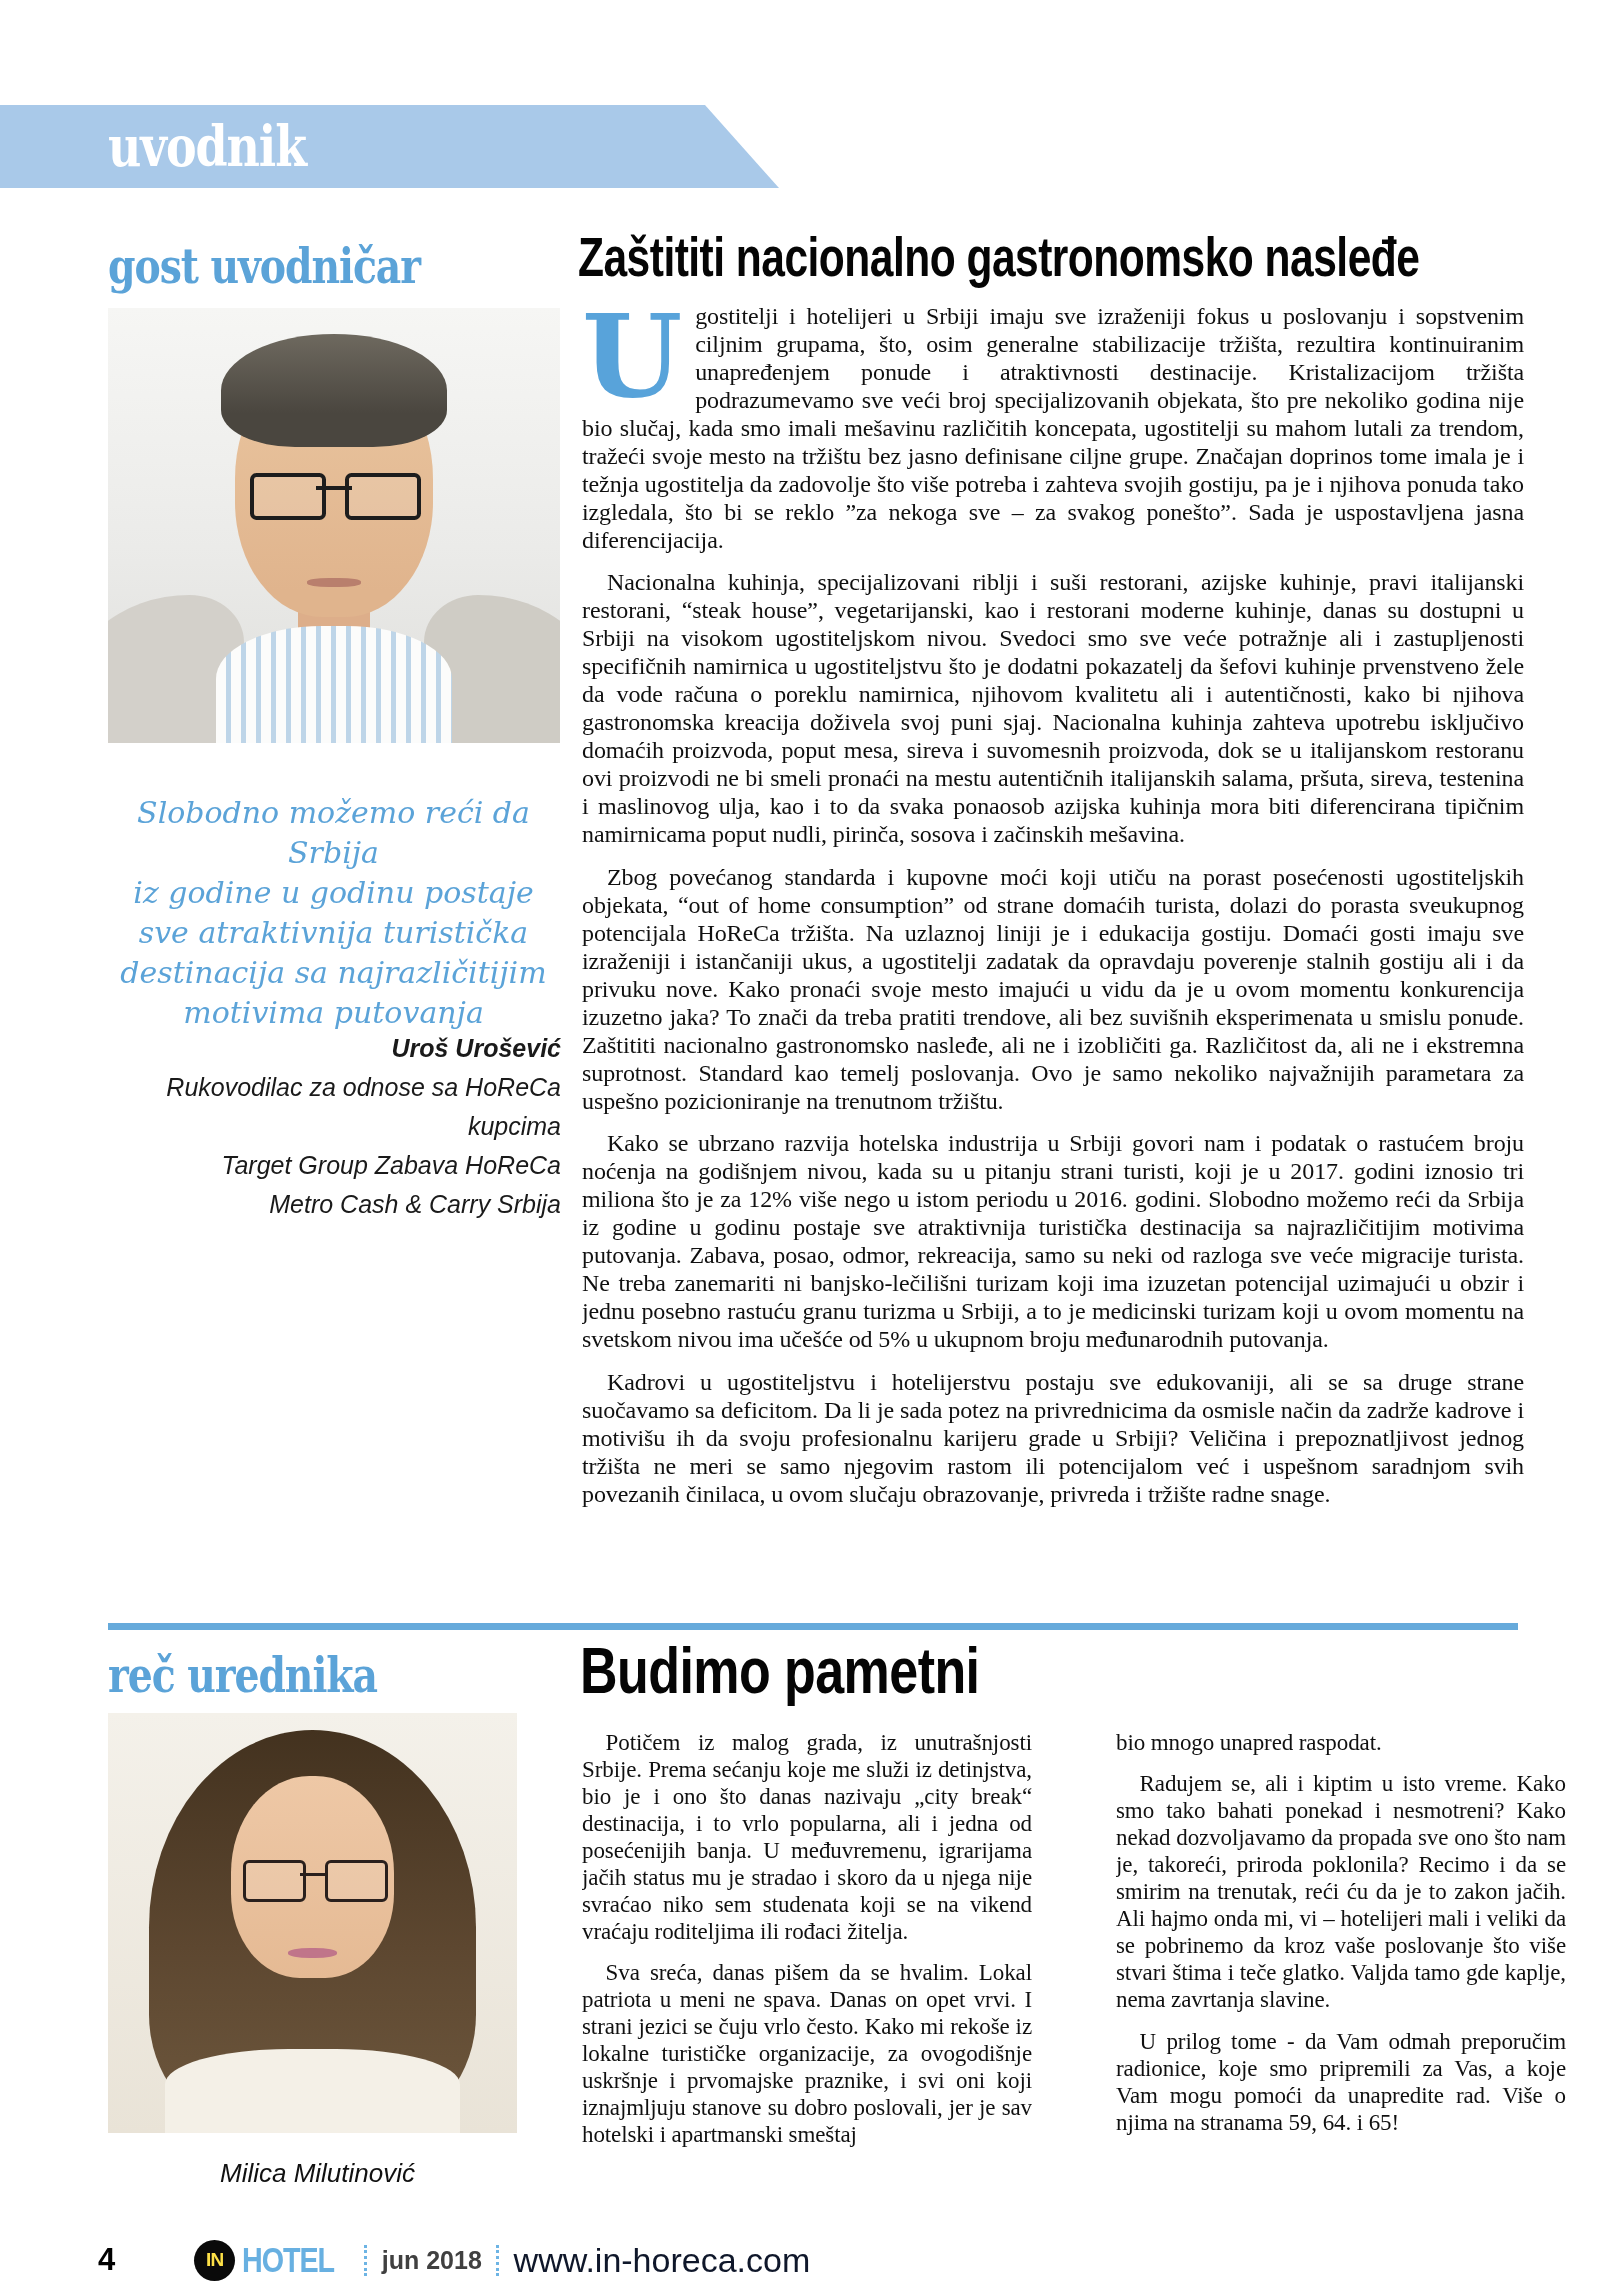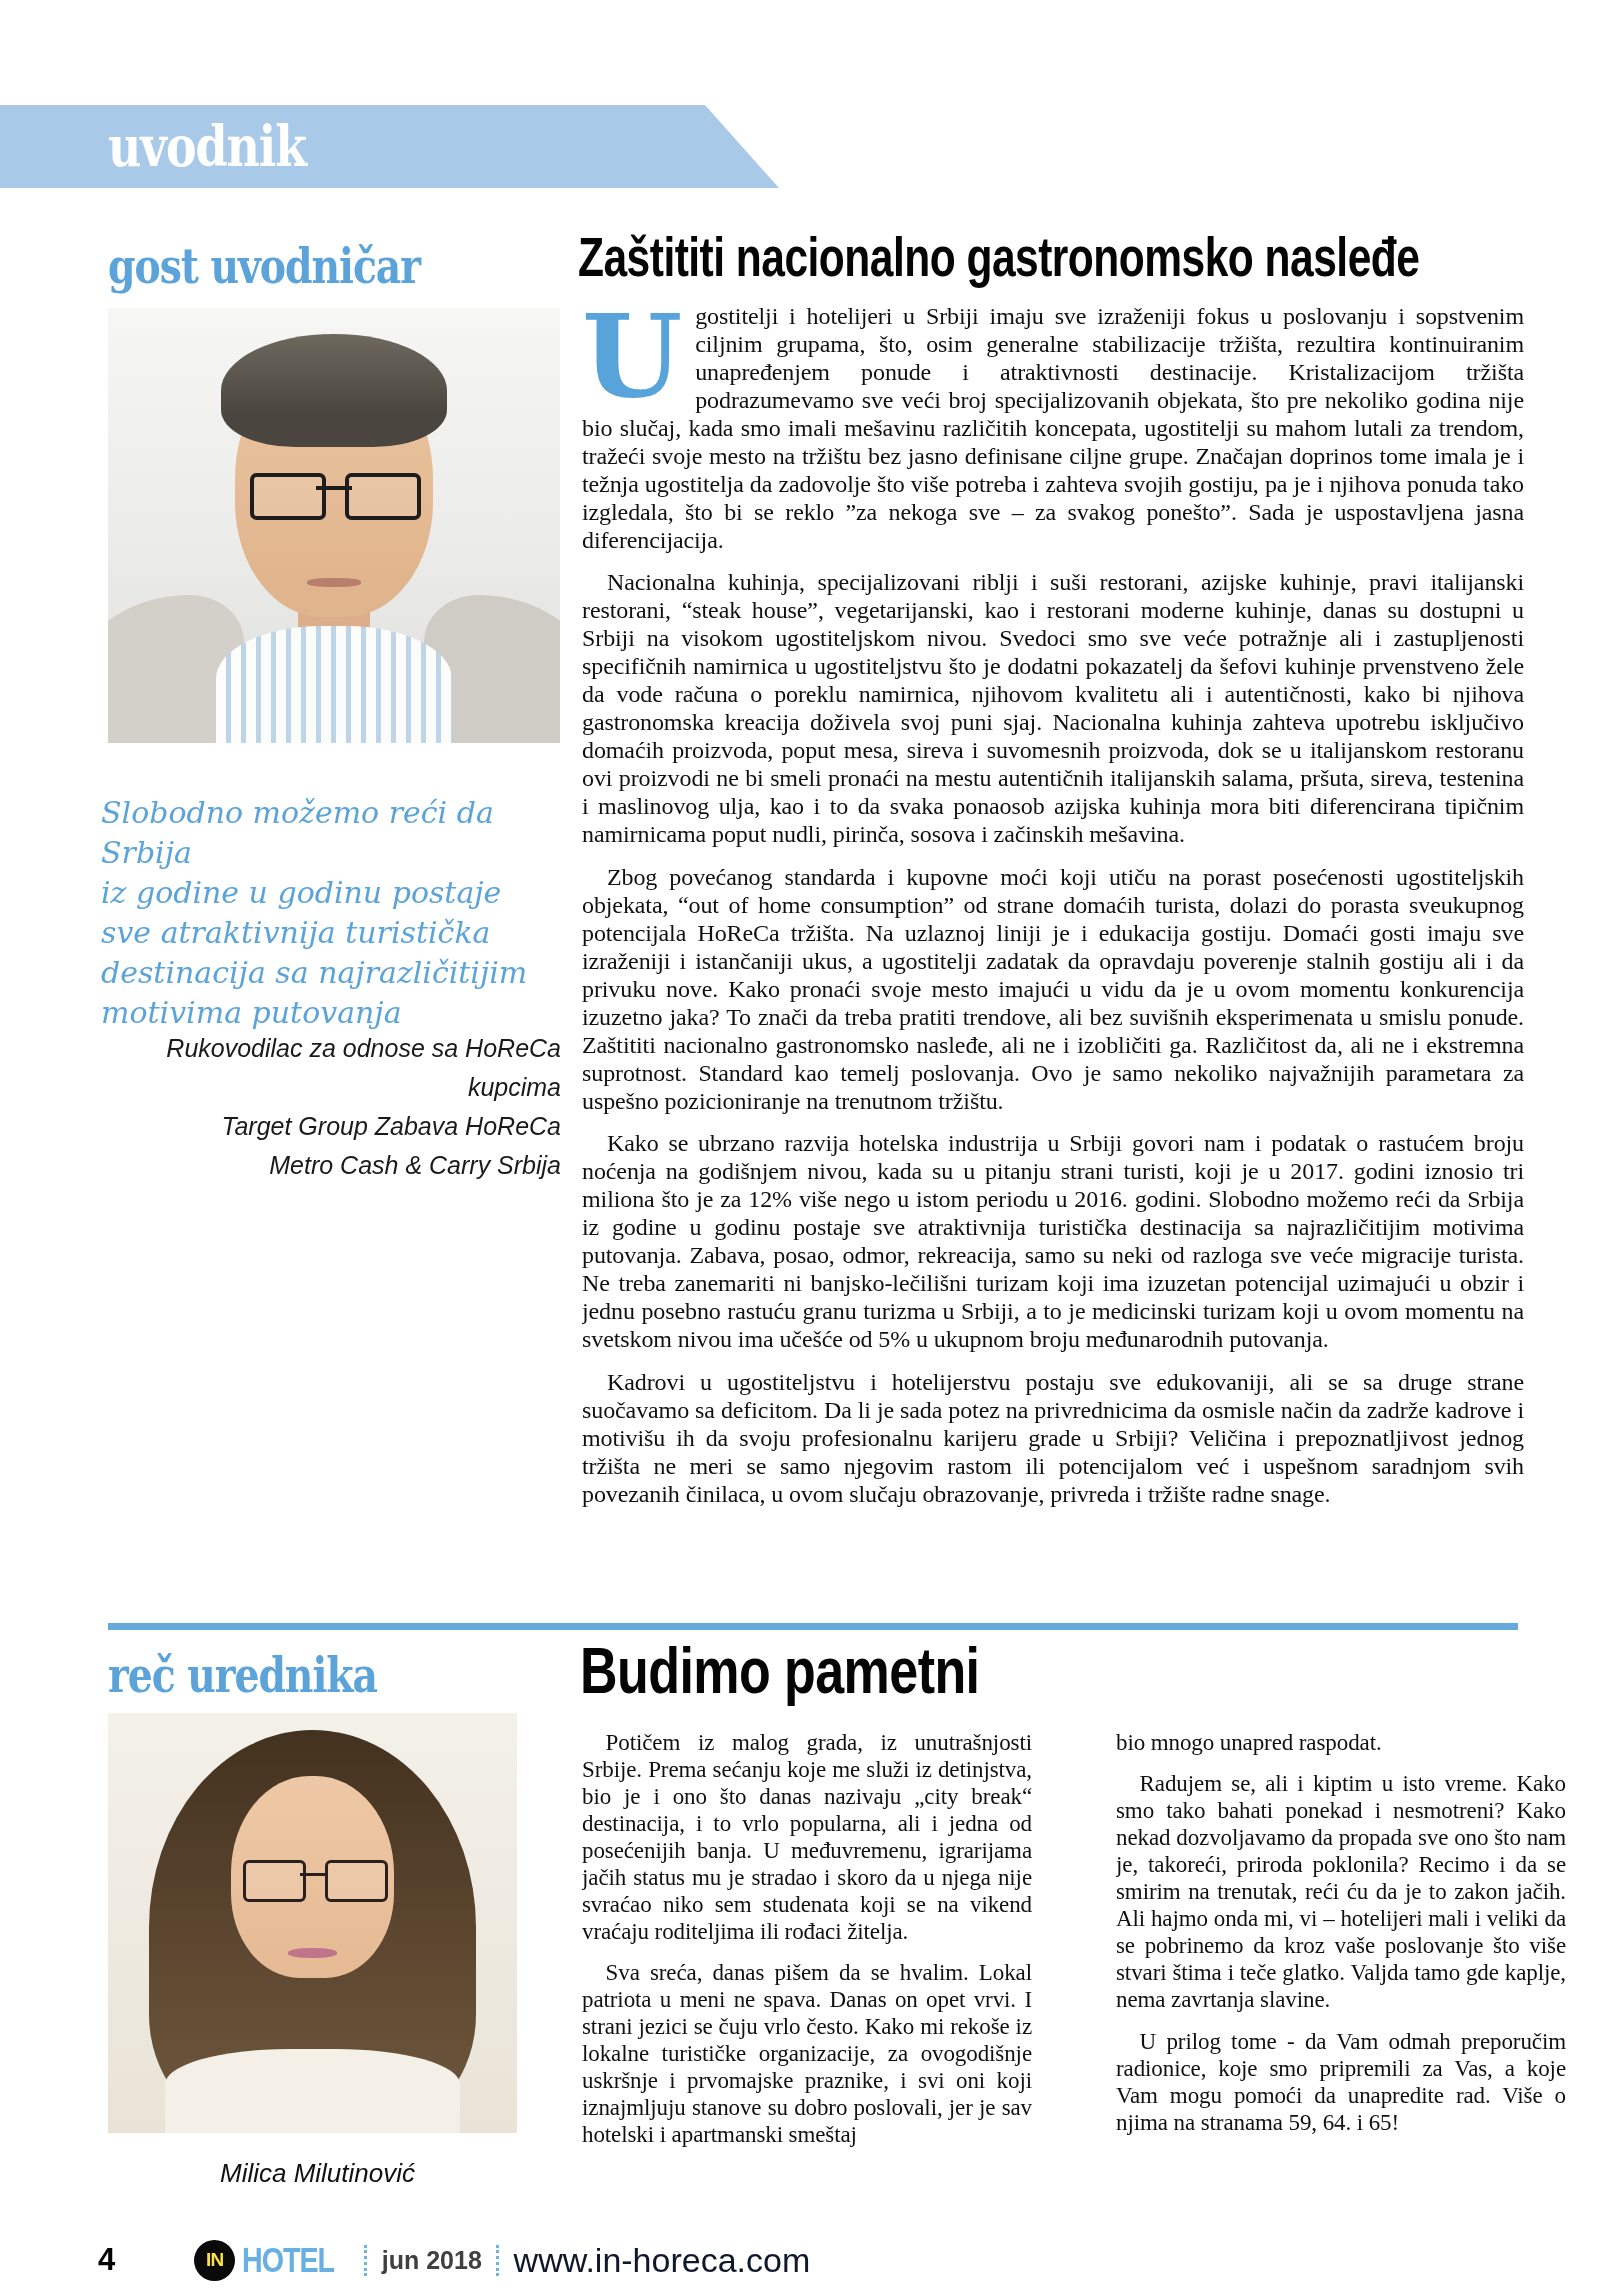--- a/index.html
+++ b/index.html
@@ -56,21 +56,21 @@
   .w-face{left:30%;top:15%;width:40%;height:48%;background:linear-gradient(180deg,#eec8a6,#e5ba94);border-radius:48% 48% 42% 42%;}
   .w-glass-l{left:33%;top:35%;width:14%;height:8.5%;border:3.9px solid #2a201d;border-radius:5.9px;background:rgba(255,255,255,0.12);}
   .w-glass-r{left:53%;top:35%;width:14%;height:8.5%;border:3.9px solid #2a201d;border-radius:5.9px;background:rgba(255,255,255,0.12);}
   .w-bridge{left:47%;top:38%;width:6%;height:0;border-top:3.9px solid #2a201d;}
   .w-mouth{left:44%;top:56%;width:12%;height:2.4%;background:#c0758a;border-radius:45%;}
   .w-top{left:14%;bottom:0;width:72%;height:20%;background:#f4f0e7;border-radius:42% 42% 0 0;}
   
   .quote{
     position:absolute;left:101px;top:793px;width:465px;
     font-family:"DejaVu Serif", serif;font-style:italic;
-    font-size:30px;line-height:40px;color:#5ba3d8;white-space:pre-line;
+    font-size:30px;line-height:40px;color:#5ba3d8;text-align:center;white-space:pre-line;
   }
   .credits{
     position:absolute;left:108px;top:1029px;width:453px;text-align:right;
     font-family:"Liberation Sans", sans-serif;font-style:italic;
     font-size:25px;line-height:39px;color:#1a1a1a;
   }
   .credits .name{font-weight:bold;}
   
   .article1-title{
     position:absolute;left:578px;top:225px;
@@ -149,20 +149,21 @@
   <div class="ph m-mouth"></div>
 </div>
 
 <div class="quote">Slobodno možemo reći da Srbija
 iz godine u godinu postaje
 sve atraktivnija turistička
 destinacija sa najrazličitijim
 motivima putovanja</div>
 
 <div class="credits">
+  <div class="name">Uroš Urošević</div>
   <div>Rukovodilac za odnose sa HoReCa kupcima</div>
   <div>Target Group Zabava HoReCa</div>
   <div>Metro Cash &amp; Carry Srbija</div>
 </div>
 
 <div class="article1-title">Zaštititi nacionalno gastronomsko nasleđe</div>
 <div class="article1-body">
   <p class="first"><span class="dropcap">U</span><span>gostitelji i hotelijeri u Srbiji imaju sve izraženiji fokus u poslovanju i sopstvenim ciljnim grupama, što, osim generalne stabilizacije tržišta, rezultira kontinuiranim unapređenjem ponude i atraktivnosti destinacije. Kristalizacijom tržišta podrazumevamo sve veći broj specijalizovanih objekata, što pre nekoliko godina nije bio slučaj, kada smo imali mešavinu različitih koncepata, ugostitelji su mahom lutali za trendom, tražeći svoje mesto na tržištu bez jasno definisane ciljne grupe. Značajan doprinos tome imala je i težnja ugostitelja da zadovolje što više potreba i zahteva svojih gostiju, pa je i njihova ponuda tako izgledala, što bi se reklo ”za nekoga sve – za svakog ponešto”. Sada je uspostavljena jasna diferencijacija.</span></p>
   <p>Nacionalna kuhinja, specijalizovani riblji i suši restorani, azijske kuhinje, pravi italijanski restorani, “steak house”, vegetarijanski, kao i restorani moderne kuhinje, danas su dostupni u Srbiji na visokom ugostiteljskom nivou. Svedoci smo sve veće potražnje ali i zastupljenosti specifičnih namirnica u ugostiteljstvu što je dodatni pokazatelj da šefovi kuhinje prvenstveno žele da vode računa o poreklu namirnica, njihovom kvalitetu ali i autentičnosti, kako bi njihova gastronomska kreacija doživela svoj puni sjaj. Nacionalna kuhinja zahteva upotrebu isključivo domaćih proizvoda, poput mesa, sireva i suvomesnih proizvoda, dok se u italijanskom restoranu ovi proizvodi ne bi smeli pronaći na mestu autentičnih italijanskih salama, pršuta, sireva, testenina i maslinovog ulja, kao i to da svaka ponaosob azijska kuhinja mora biti diferencirana tipičnim namirnicama poput nudli, pirinča, sosova i začinskih mešavina.</p>
   <p>Zbog povećanog standarda i kupovne moći koji utiču na porast posećenosti ugostiteljskih objekata, “out of home consumption” od strane domaćih turista, dolazi do porasta sveukupnog potencijala HoReCa tržišta. Na uzlaznoj liniji je i edukacija gostiju. Domaći gosti imaju sve izraženiji i istančaniji ukus, a ugostitelji zadatak da opravdaju poverenje stalnih gostiju ali i da privuku nove. Kako pronaći svoje mesto imajući u vidu da je u ovom momentu konkurencija izuzetno jaka? To znači da treba pratiti trendove, ali bez suvišnih eksperimenata u smislu ponude. Zaštititi nacionalno gastronomsko nasleđe, ali ne i izobličiti ga. Različitost da, ali ne i ekstremna suprotnost. Standard kao temelj poslovanja. Ovo je samo nekoliko najvažnijih parametara za uspešno pozicioniranje na trenutnom tržištu.</p>

